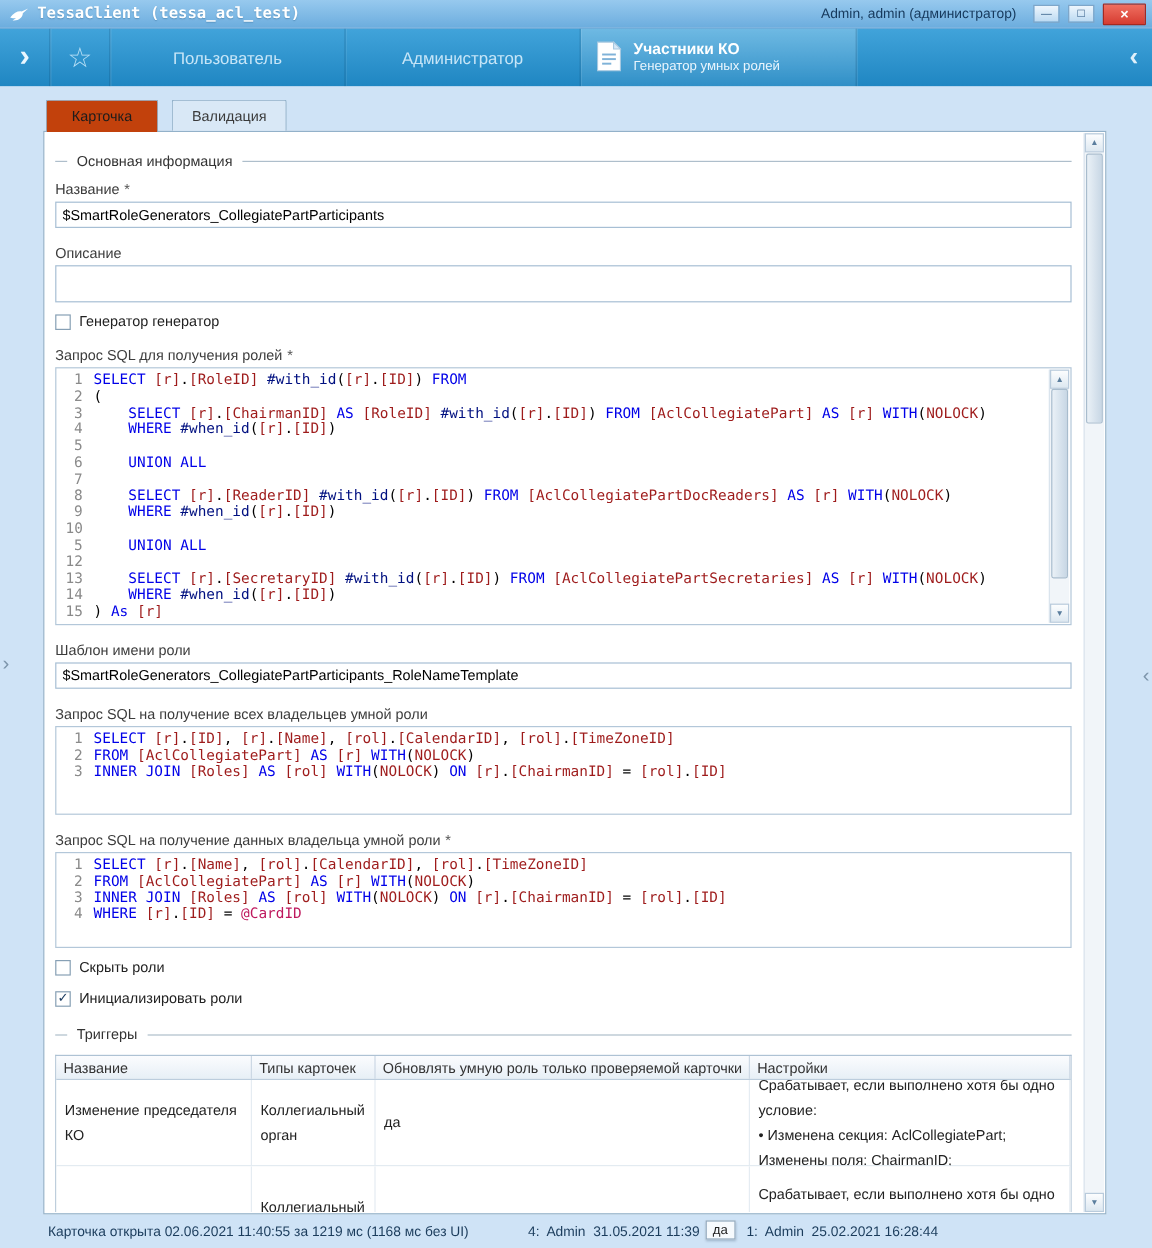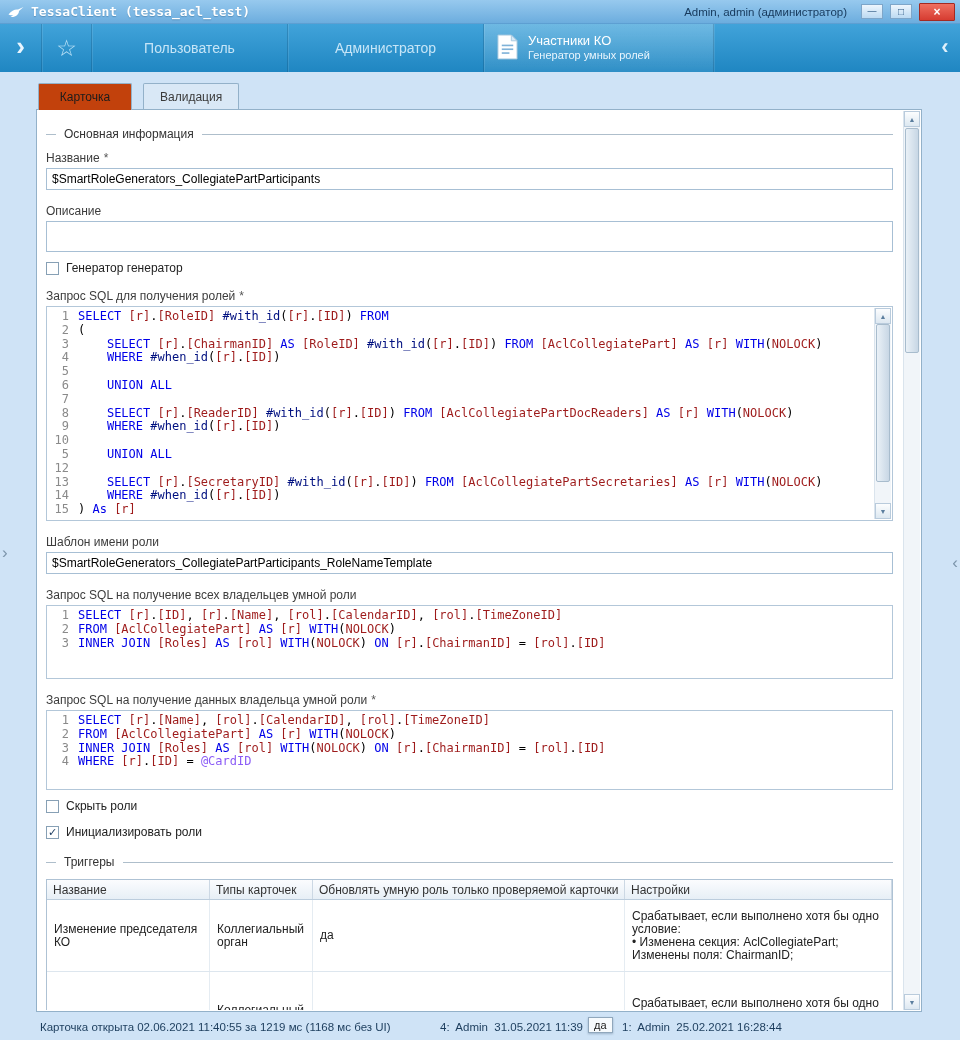--- a/index.html
+++ b/index.html
@@ -18,21 +18,21 @@
   .winbtn.close{width:36px;height:18px;background:linear-gradient(#ef6f60,#d63c31);border-color:#a32a22;color:#fff;font-size:12px;font-weight:bold;border-radius:1px}
 
   
   .navbar{position:absolute;top:24px;left:0;right:0;height:48px;background:linear-gradient(#41a3da,#1f86c2);display:flex;align-items:stretch}
   .nav-sep{border-right:1px solid rgba(8,54,88,.22);box-shadow:1px 0 0 rgba(255,255,255,.10)}
   .nav-chevron{width:42px;display:flex;align-items:center;justify-content:center;font-size:26px;font-weight:bold;color:#e9f6ff;padding-bottom:3px}
   .nav-star{width:50px;display:flex;align-items:center;justify-content:center;font-size:23px;color:#b9e0f6}
   .nav-tab{width:196px;display:flex;align-items:center;justify-content:center;font-size:14px;color:#c6e5f7}
   .nav-tab.active{width:230px;background:linear-gradient(rgba(255,255,255,.24),rgba(255,255,255,.07));justify-content:flex-start;padding-left:13px;gap:10px}
   .nav-tab .tcol{display:flex;flex-direction:column;justify-content:center;line-height:1.25}
-  .nav-tab .t1{font-size:13px;font-weight:normal;color:#fff}
+  .nav-tab .t1{font-size:13px;font-weight:bold;color:#fff}
   .nav-tab .t2{font-size:11px;color:#e9f5fd}
   .nav-spacer{flex:1}
   .nav-chevron.rt{width:30px;font-size:22px;color:#dff0fb}
 
   
   .content{position:absolute;top:72px;left:0;right:0;bottom:26px;background:#cfe3f6}
   .side-handle{position:absolute;font-size:17px;color:#7d95ab;line-height:1;cursor:pointer}
   .side-handle.lft{left:2px;top:472px}
   .side-handle.rgt{right:2px;top:482px}
 
@@ -67,41 +67,41 @@
   .cb-label{font-size:12px;color:#222}
 
   .sqlbox{position:relative;border:1px solid #b3c7d9;background:#fff;overflow:hidden}
   .sql-lines{padding:3px 2px 3px 3px;font-family:"DejaVu Sans Mono",monospace;font-size:12px;line-height:13.8px;color:#000}
   .sql-line{display:flex}
   .sql-line .ln{width:19px;text-align:right;color:#8a8a8a;margin-right:9px;flex:none}
   .sql-line .code{white-space:pre}
   .t-kw{color:#0000e8}
   .t-id{color:#9e1b1b}
   .t-fn{color:#001080}
-  .t-var{color:#8b5cf6}
+  .t-var{color:#be185d}
 
   
   .m-grp1{margin-top:10px}
   .m-lbl1{margin-top:10px;margin-bottom:3px}
   .m-lbl{margin-top:14px;margin-bottom:3px}
   .m-cb1{margin-top:9px}
   .m-cb2{margin-top:12px}
   .m-grp2{margin-top:16px;margin-bottom:10px}
   #sql1{height:215px}
   #sql2{height:74px}
   #sql3{height:80px}
 
   
   .trig-table{margin-top:0;border:1px solid #aec2d4;border-bottom:none}
   .t-head{display:flex;height:20px;background:linear-gradient(#fbfcfe,#e7eff6);border-bottom:1px solid #bccddd}
   .t-hcell{padding:0 6px;font-size:12px;color:#333;border-right:1px solid #ccd8e4;display:flex;align-items:center;white-space:nowrap;overflow:hidden}
   .t-row{display:flex;border-bottom:1px solid #dde6ee;background:#fff}
   .t-row:nth-child(1){height:72px}
   .t-row:nth-child(2){height:90px}
-  .t-cell{padding:4px 7px;border-right:1px solid #e5ecf2;display:flex;align-items:center;font-size:12px;color:#222;line-height:13px;overflow:hidden}
+  .t-cell{padding:4px 7px;border-right:1px solid #e5ecf2;display:flex;align-items:center;font-size:12px;color:#222;line-height:21px;overflow:hidden}
   .c0{width:163px;flex:none}
   .c1{width:103px;flex:none}
   .c2{width:312px;flex:none}
   .c3{flex:1}
   .t-cell.c3{white-space:pre-line}
 
   
   .statusbar{position:absolute;left:0;right:0;bottom:0;height:26px;background:#cfe3f6;color:#1b3c5c;font-size:11.5px}
   .sb-item{position:absolute;top:7px;white-space:pre}
   .sb-left{left:40px}

